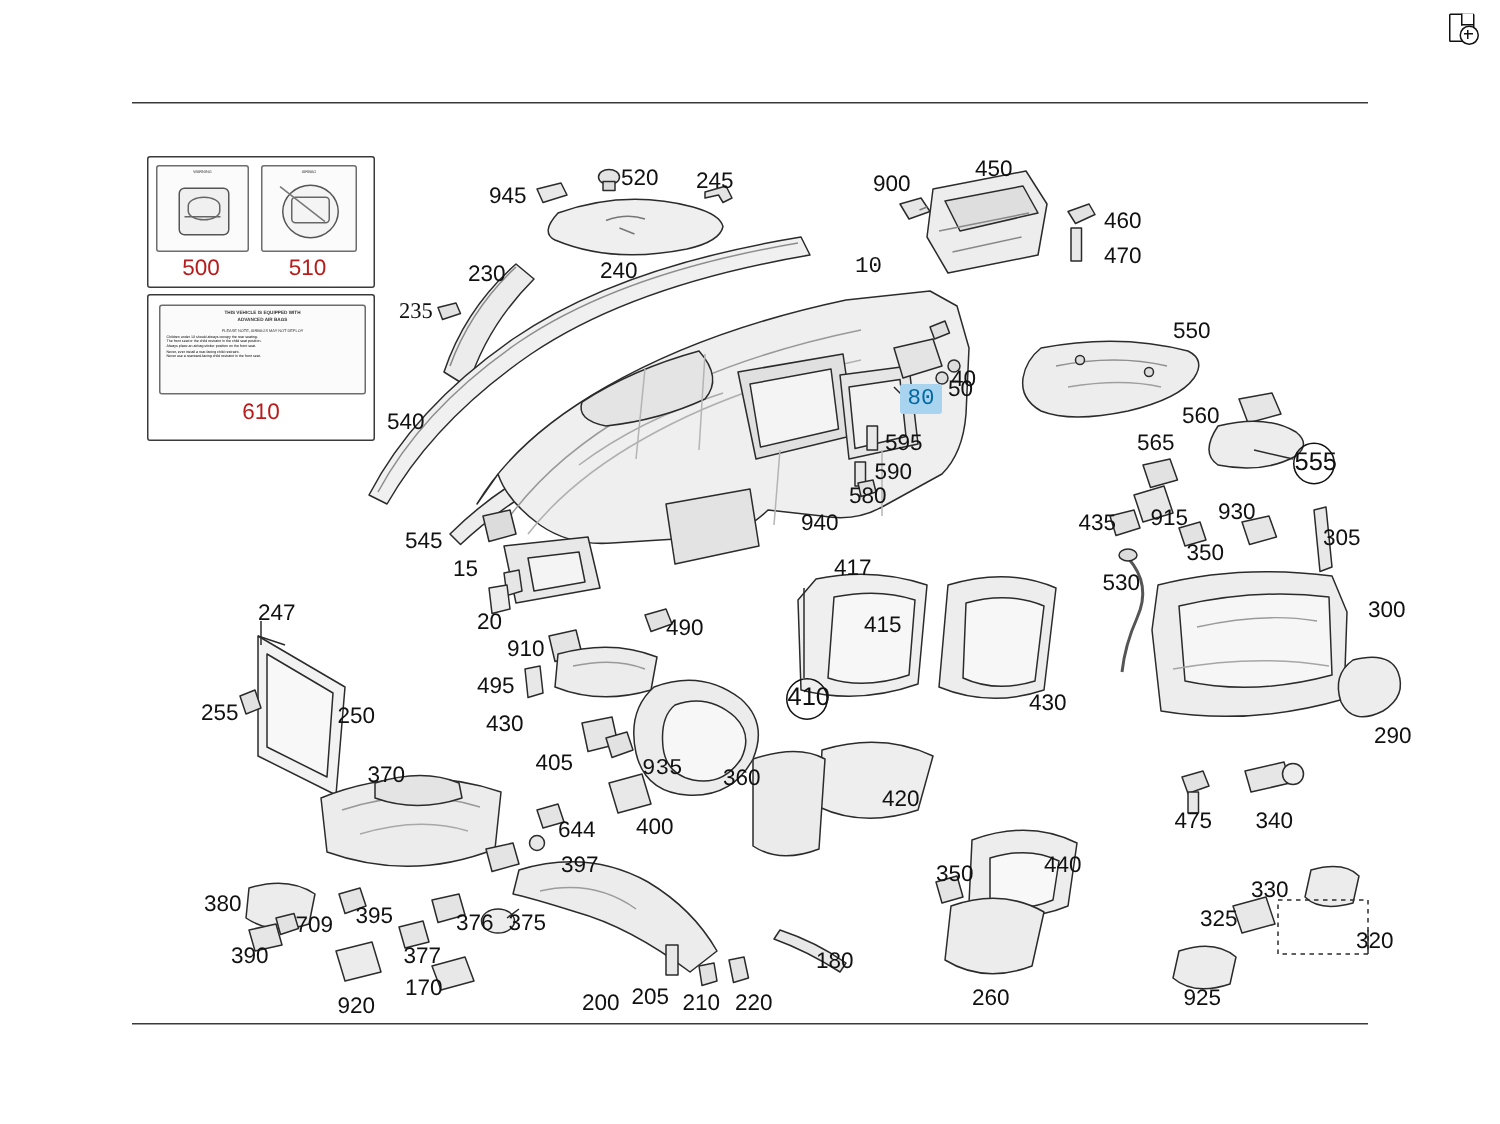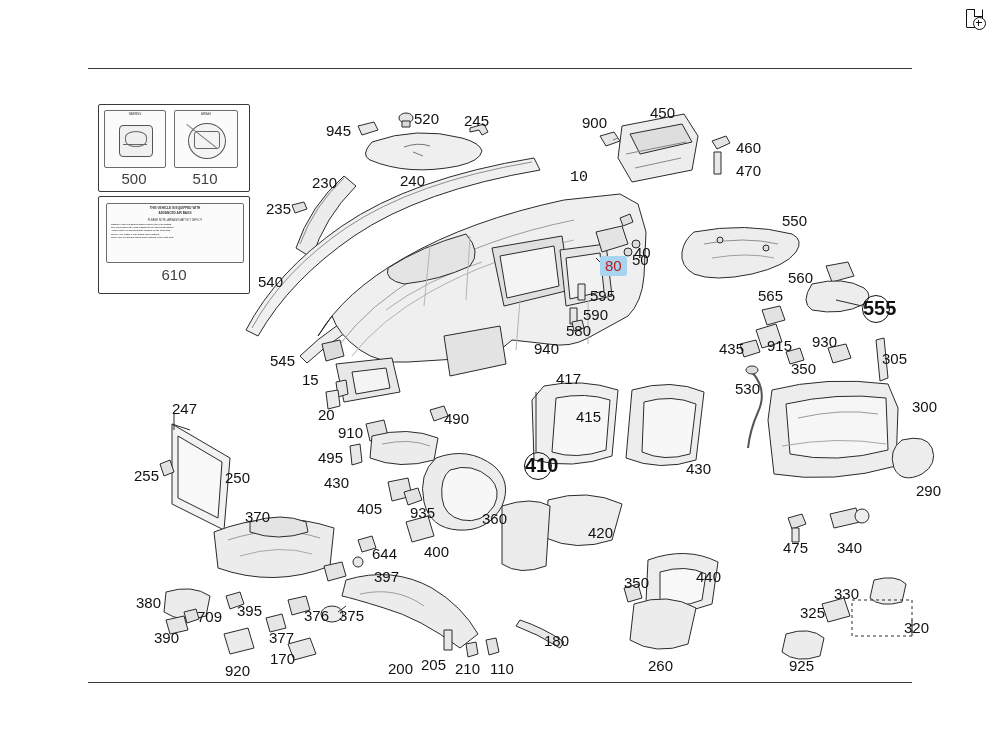--- a/index.html
+++ b/index.html
@@ -80,34 +80,34 @@
     position: absolute;
     font-size: 15px;
     color: #111;
     font-family: "Liberation Sans", sans-serif;
     white-space: nowrap;
     letter-spacing: 0px;
   }
 
   .lbl.highlight {
     background: #a8d4f0;
-    color: #b91c1c;
+    color: #0369a1;
     padding: 1px 5px 2px 5px;
     border-radius: 2px;
+    font-family: Liberation Mono, monospace;
   }
   .lbl.circled {
     border: 1.2px solid #111;
     border-radius: 50%;
     width: 26px;
     height: 26px;
     line-height: 24px;
     text-align: center;
     padding: 0;
-    font-size: 20px;
-    font-weight: bold;
+    font-size: 17px;
   }
 
   
   .decal-box {
     position: absolute;
     border: 1.1px solid #3a3a3a;
     background: #ffffff;
     border-radius: 2px;
   }
   .decal-inner {
@@ -115,21 +115,21 @@
     border: 1px solid #6d6d6d;
     background: #fbfbfb;
     border-radius: 2px;
     overflow: hidden;
   }
   .decal-caption {
     position: absolute;
     width: 100%;
     text-align: center;
     font-size: 15px;
-    color: #404040;
+    color: #b91c1c;
   }
   .tiny-text {
     font-size: 2.6px;
     line-height: 3.3px;
     color: #333;
     text-align: center;
     padding: 1px 3px;
     font-family: "Liberation Sans", sans-serif;
   }
   .tiny-text b { font-size: 3.1px; }
@@ -400,21 +400,21 @@
   <div class="lbl" style="left:326px; top:122px;">945</div>
   <div class="lbl" style="left:414px; top:110px;">520</div>
   <div class="lbl" style="left:464px; top:112px;">245</div>
   <div class="lbl" style="left:582px; top:114px;">900</div>
   <div class="lbl" style="left:650px; top:104px;">450</div>
   <div class="lbl" style="left:736px; top:139px;">460</div>
   <div class="lbl" style="left:736px; top:162px;">470</div>
   <div class="lbl" style="left:400px; top:172px;">240</div>
   <div class="lbl" style="left:312px; top:174px;">230</div>
   <div class="lbl" style="left:570px; top:169px;font-family:Liberation Mono, monospace;">10</div>
-  <div class="lbl" style="left:266px; top:200px;">235</div>
+  <div class="lbl" style="left:266px; top:200px;font-family:Liberation Serif, serif;">235</div>
   <div class="lbl" style="left:634px; top:200px;margin-top:44px;">40</div>
   <div class="lbl" style="left:782px; top:212px;">550</div>
   <div class="lbl" style="left:632px; top:251px;">50</div>
   <div class="lbl highlight" style="left:600px; top:256px;">80</div>
   <div class="lbl" style="left:258px; top:273px;">540</div>
   <div class="lbl" style="left:788px; top:269px;">560</div>
   <div class="lbl" style="left:758px; top:287px;">565</div>
   <div class="lbl circled" style="left:862px; top:295px;">555</div>
   <div class="lbl" style="left:590px; top:287px;">595</div>
   <div class="lbl" style="left:583px; top:306px;">590</div>
@@ -436,21 +436,21 @@
   <div class="lbl" style="left:912px; top:398px;">300</div>
   <div class="lbl" style="left:338px; top:424px;">910</div>
   <div class="lbl circled" style="left:524px; top:452px;">410</div>
   <div class="lbl" style="left:686px; top:460px;text-align:center;">430</div>
   <div class="lbl" style="left:916px; top:482px;">290</div>
   <div class="lbl" style="left:318px; top:449px;">495</div>
   <div class="lbl" style="left:324px; top:474px;">430</div>
   <div class="lbl" style="left:134px; top:467px;">255</div>
   <div class="lbl" style="left:225px; top:469px;">250</div>
   <div class="lbl" style="left:357px; top:500px;">405</div>
-  <div class="lbl" style="left:410px; top:504px;">935</div>
+  <div class="lbl" style="left:428px; top:504px;font-family:Liberation Mono, monospace;">935</div>
   <div class="lbl" style="left:482px; top:510px;">360</div>
   <div class="lbl" style="left:245px; top:508px;">370</div>
   <div class="lbl" style="left:588px; top:524px;">420</div>
   <div class="lbl" style="left:783px; top:539px;">475</div>
   <div class="lbl" style="left:837px; top:539px;">340</div>
   <div class="lbl" style="left:424px; top:543px;">400</div>
   <div class="lbl" style="left:372px; top:545px;">644</div>
   <div class="lbl" style="left:374px; top:568px;">397</div>
   <div class="lbl" style="left:696px; top:568px;">440</div>
   <div class="lbl" style="left:624px; top:574px;">350</div>
@@ -463,17 +463,17 @@
   <div class="lbl" style="left:304px; top:607px;">376</div>
   <div class="lbl" style="left:339px; top:607px;">375</div>
   <div class="lbl" style="left:154px; top:629px;">390</div>
   <div class="lbl" style="left:269px; top:629px;">377</div>
   <div class="lbl" style="left:544px; top:632px;">180</div>
   <div class="lbl" style="left:270px; top:650px;">170</div>
   <div class="lbl" style="left:225px; top:662px;">920</div>
   <div class="lbl" style="left:388px; top:660px;">200</div>
   <div class="lbl" style="left:421px; top:656px;">205</div>
   <div class="lbl" style="left:455px; top:660px;">210</div>
-  <div class="lbl" style="left:490px; top:660px;">110</div>
+  <div class="lbl" style="left:490px; top:660px;">220</div>
   <div class="lbl" style="left:648px; top:657px;">260</div>
   <div class="lbl" style="left:789px; top:657px;">925</div>
 
 </div>
 
 </body></html>

